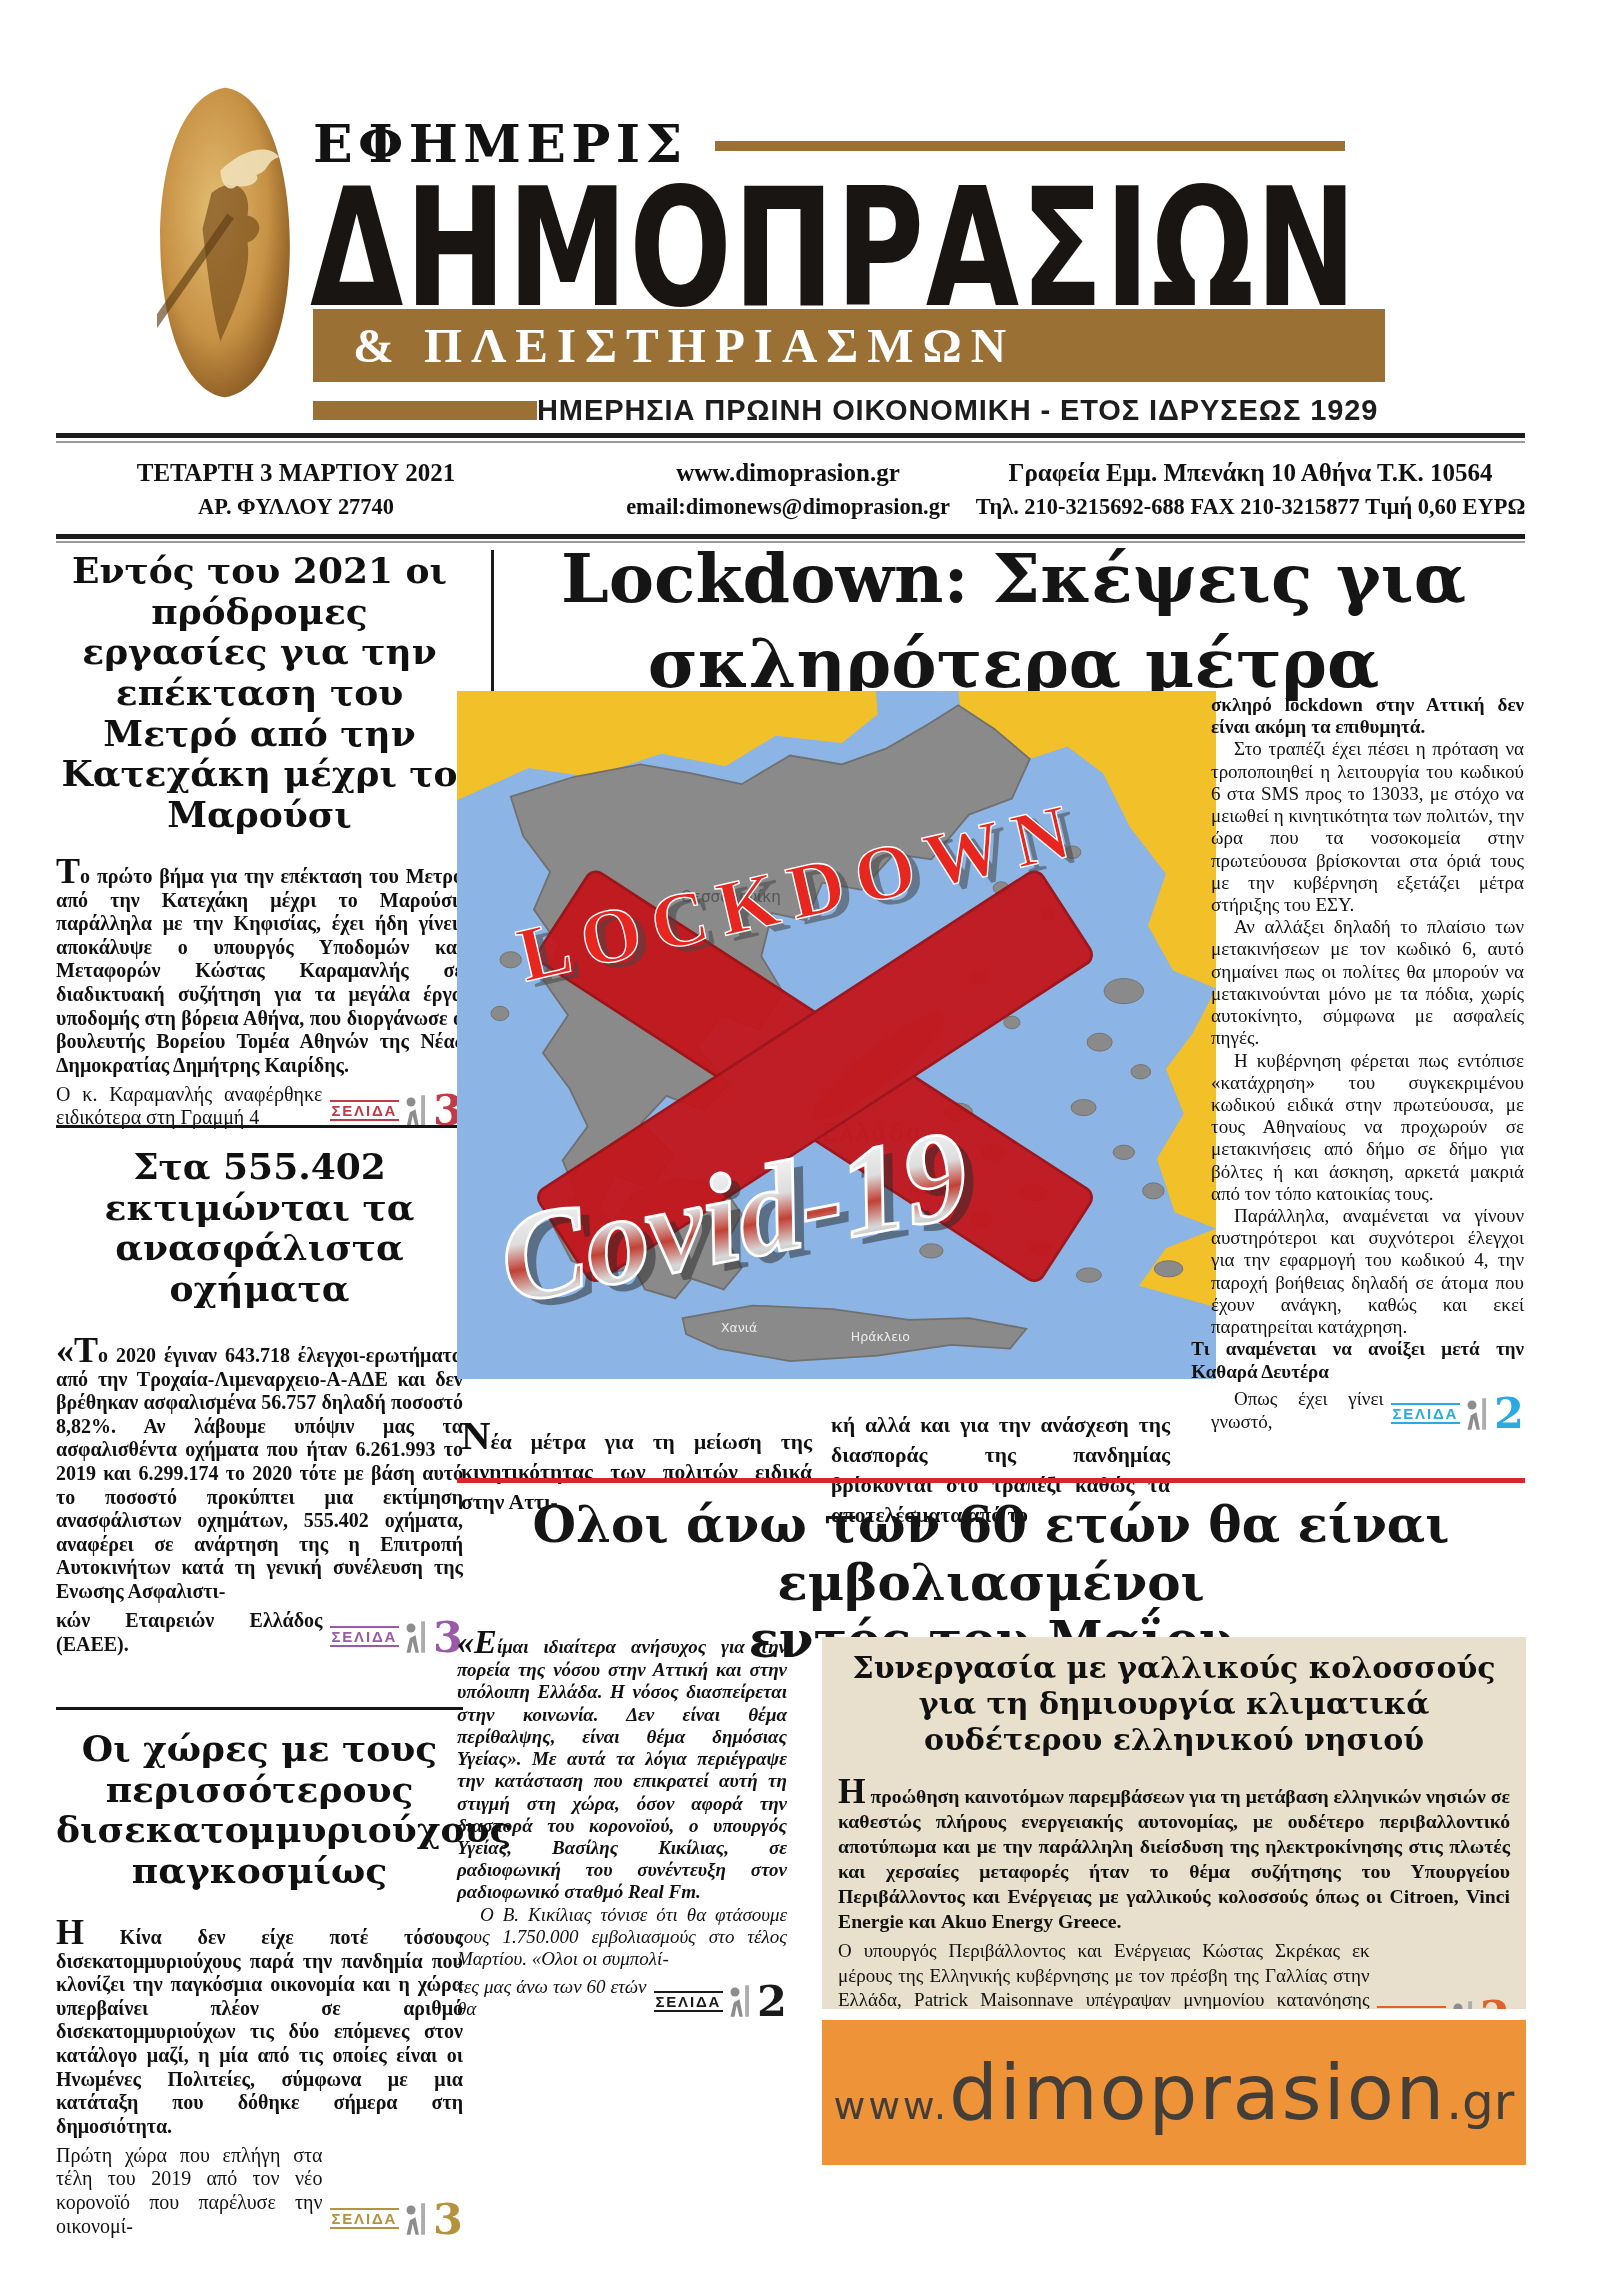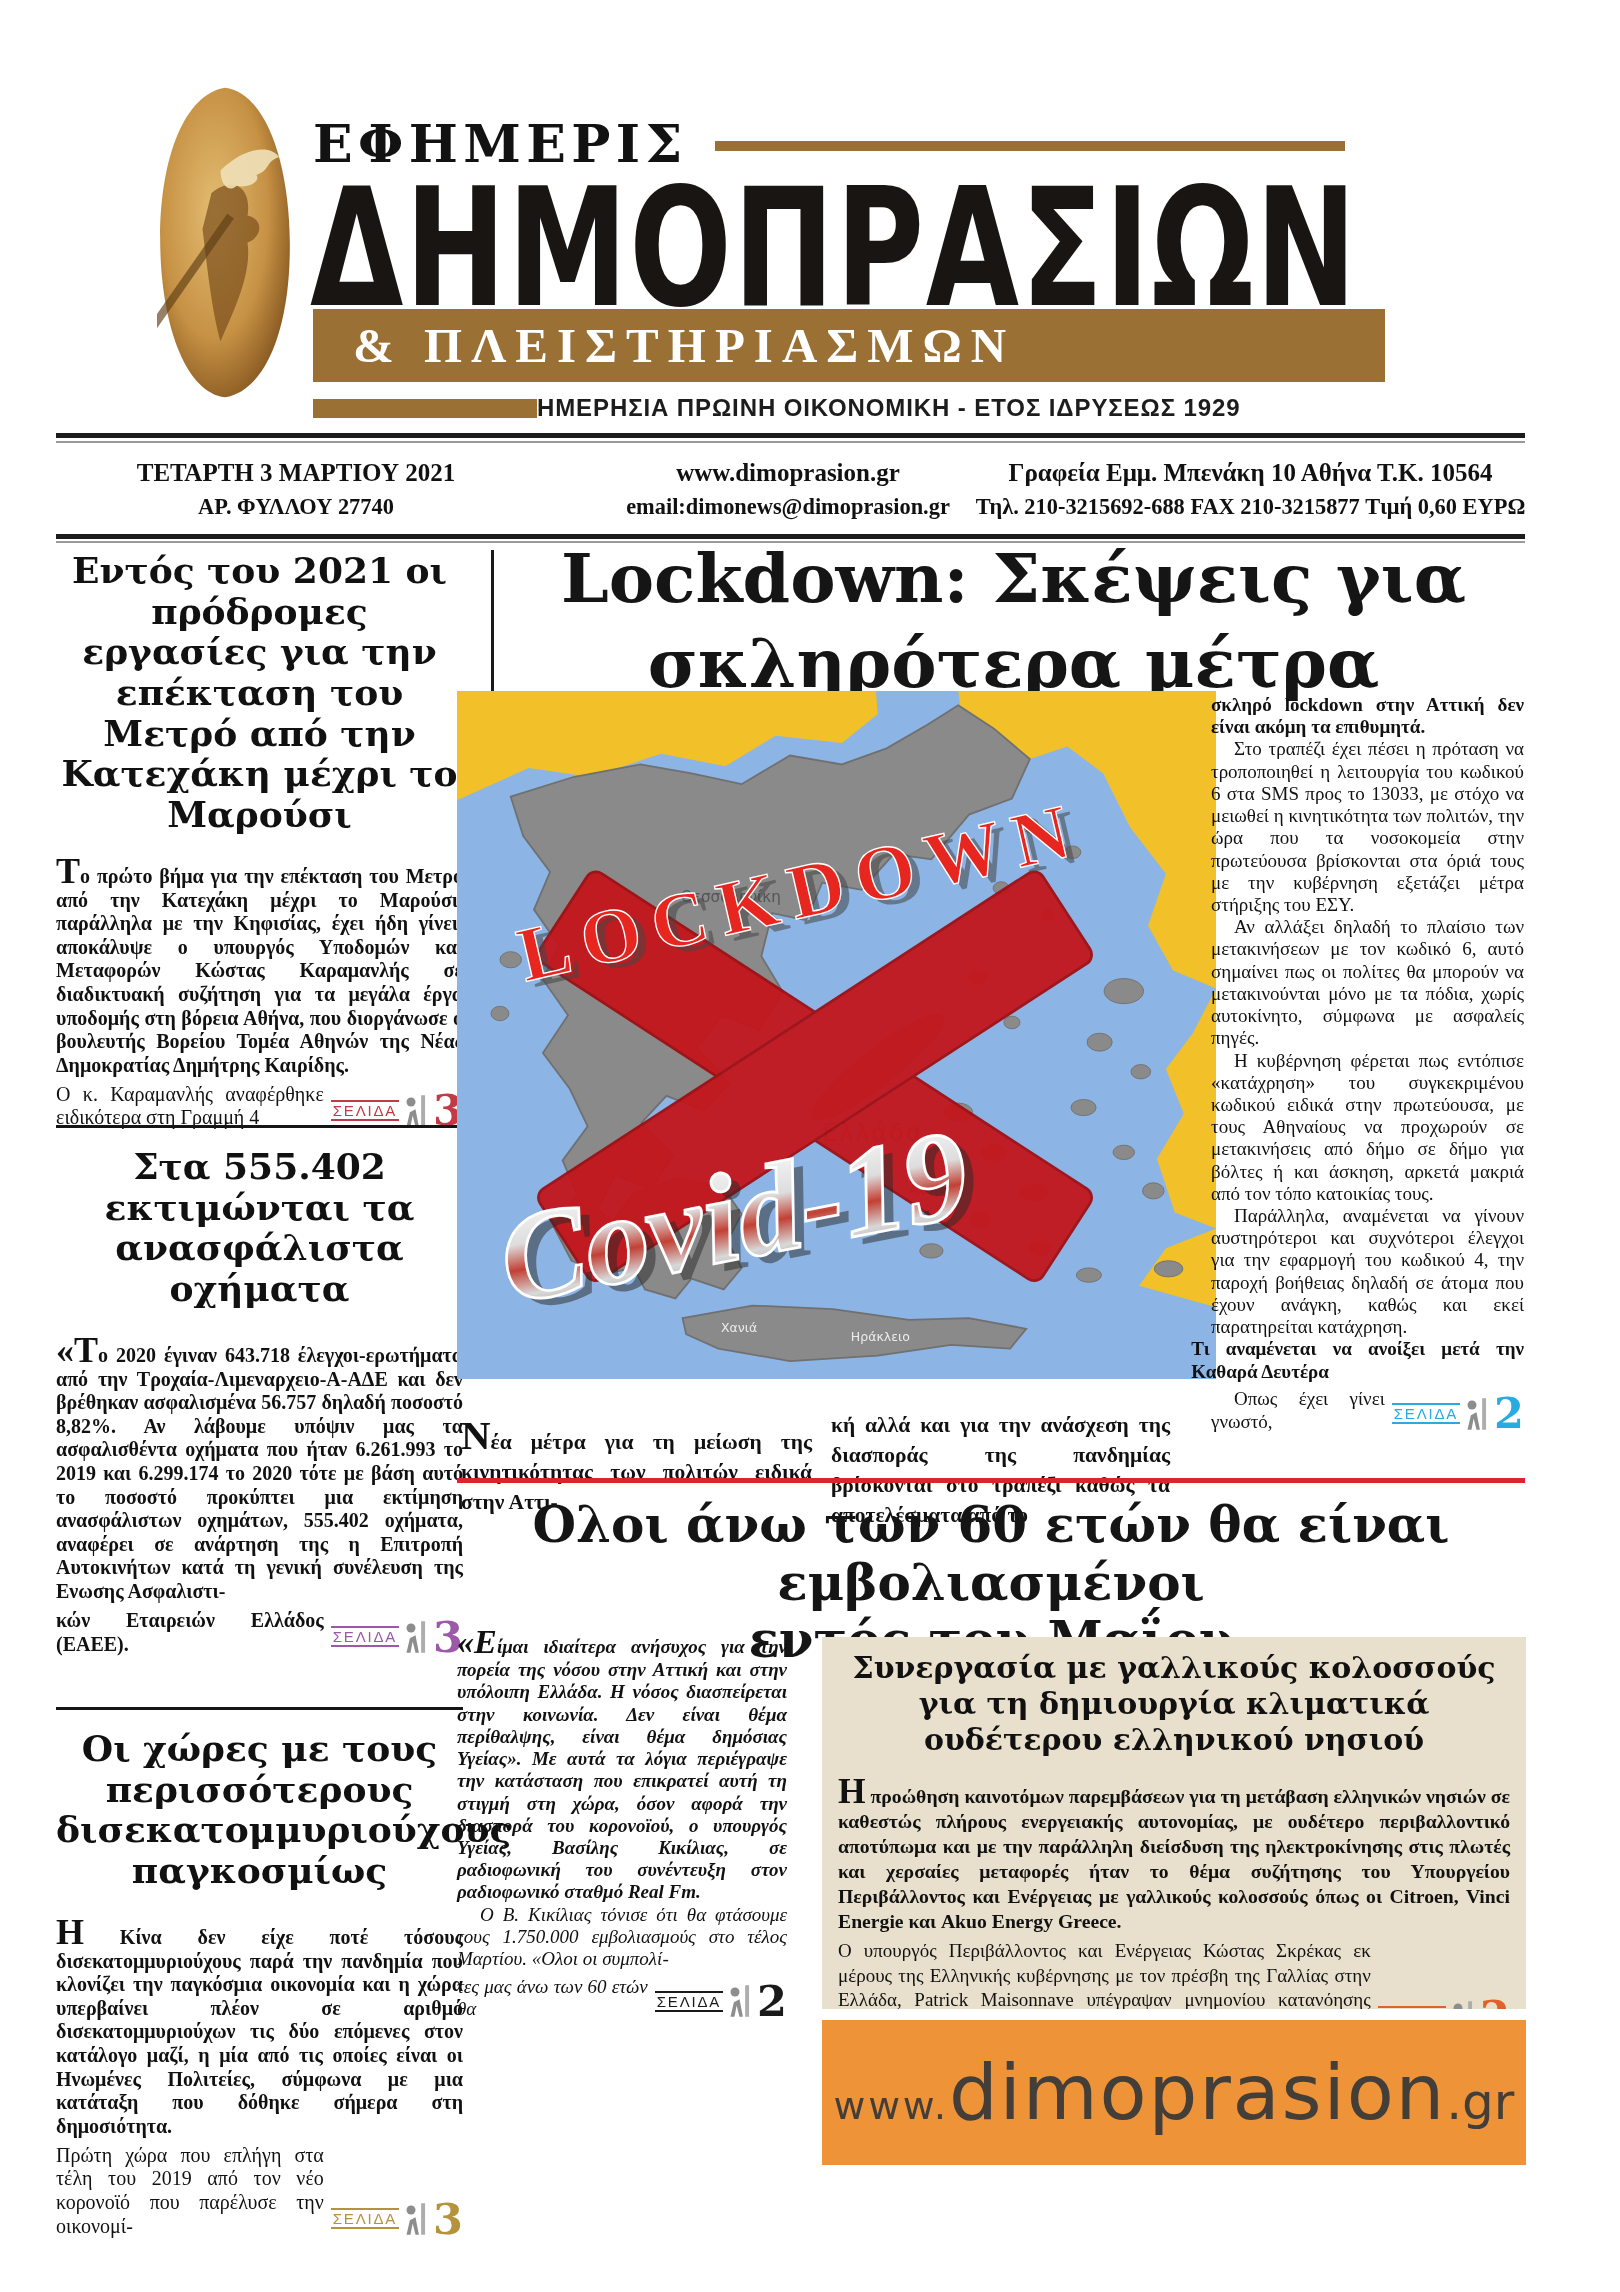--- a/index.html
+++ b/index.html
@@ -12,21 +12,21 @@
   #eph-row{left:313px;top:113px;width:1032px;display:flex;align-items:center;}
   #eph-text{font-family:"DejaVu Serif",serif;font-weight:bold;font-size:52px;letter-spacing:5.4px;color:#121212;}
   #eph-line{flex:1;height:9.9px;background:#9a7034;margin-left:27px;margin-top:5.4px;}
   #mast-title{left:310px;top:167px;width:1035px;font-family:"DejaVu Sans","Liberation Sans",sans-serif;
     font-weight:bold;font-size:134px;line-height:1;letter-spacing:1.8px;color:#181512;
     transform:scale(0.90,1.22);transform-origin:left top;white-space:nowrap;}
   #mast-banner{left:313px;top:309px;width:1032px;height:73px;background:#9a7034;display:flex;align-items:center;padding-left:40px;}
   #mast-banner span{color:#fff;font-family:"Liberation Serif",serif;font-weight:bold;font-size:49px;letter-spacing:9px;white-space:nowrap;}
   #tag-row{left:313px;top:394px;width:1032px;display:flex;align-items:center;}
   #tag-bar{width:224px;height:19px;background:#9a7034;flex:0 0 auto;}
-  #tag-text{flex:1;text-align:left;font-family:"Liberation Sans","DejaVu Sans",sans-serif;font-weight:bold;font-size:24px;letter-spacing:0.9px;color:#1d1d1d;white-space:nowrap;}
+  #tag-text{flex:1;text-align:left;font-family:"Liberation Sans","DejaVu Sans",sans-serif;font-weight:bold;font-size:29px;letter-spacing:0.9px;color:#1d1d1d;white-space:nowrap;}
 
   
   .hrule{left:56px;width:1469px;height:4.5px;background:#1c1c1c;}
   .hrule-thin{left:56px;width:1469px;height:1.8px;background:#9a9a9a;}
   .vrule{width:2.7px;background:#1a1a1a;}
 
   
   .dl{text-align:center;line-height:1.45;}
   .dl .l1{font-weight:bold;font-size:25px;white-space:nowrap;}
   .dl .l2{font-weight:bold;font-size:22.4px;white-space:nowrap;}
@@ -39,21 +39,21 @@
   .la-title{font-weight:bold;font-size:36px;line-height:1.13;text-align:center;margin:0 0 18px 0;font-family:"DejaVu Serif",serif;}
   .body-p{font-size:20px;line-height:1.18;text-align:justify;margin:0;}
   .bold{font-weight:bold;}
   .dropcap::first-letter{font-size:1.8em;line-height:1;font-weight:bold;}
   .close-row{display:flex;align-items:flex-end;margin-top:5.4px;}
   .close-row .body-p{flex:1;}
   .la-div{left:56px;width:407px;height:2.7px;background:#151515;}
 
   
   .pmk{display:inline-flex;align-items:center;flex:0 0 auto;margin-left:7.2px;}
-  .pmk-label{font-family:"Liberation Sans",sans-serif;font-weight:normal;font-size:15px;letter-spacing:1.8px;
+  .pmk-label{font-family:"Liberation Sans",sans-serif;font-weight:bold;font-size:15px;letter-spacing:1.8px;
     border-top:2.7px solid currentColor;border-bottom:2.7px solid currentColor;padding:0.9px 1.8px;line-height:1;}
   .pmk-fig{width:27px;height:34px;margin:0 3.6px;}
   .pmk-num{font-family:"DejaVu Serif",serif;font-weight:bold;font-size:43px;line-height:0.9;}
 
   
   #headline1{left:502px;top:536px;width:1023px;text-align:center;font-family:"DejaVu Serif",serif;
     font-weight:bold;font-size:68px;line-height:1.25;color:#151515;}
 
   
   #map{left:457px;top:691px;width:759px;height:688px;}

